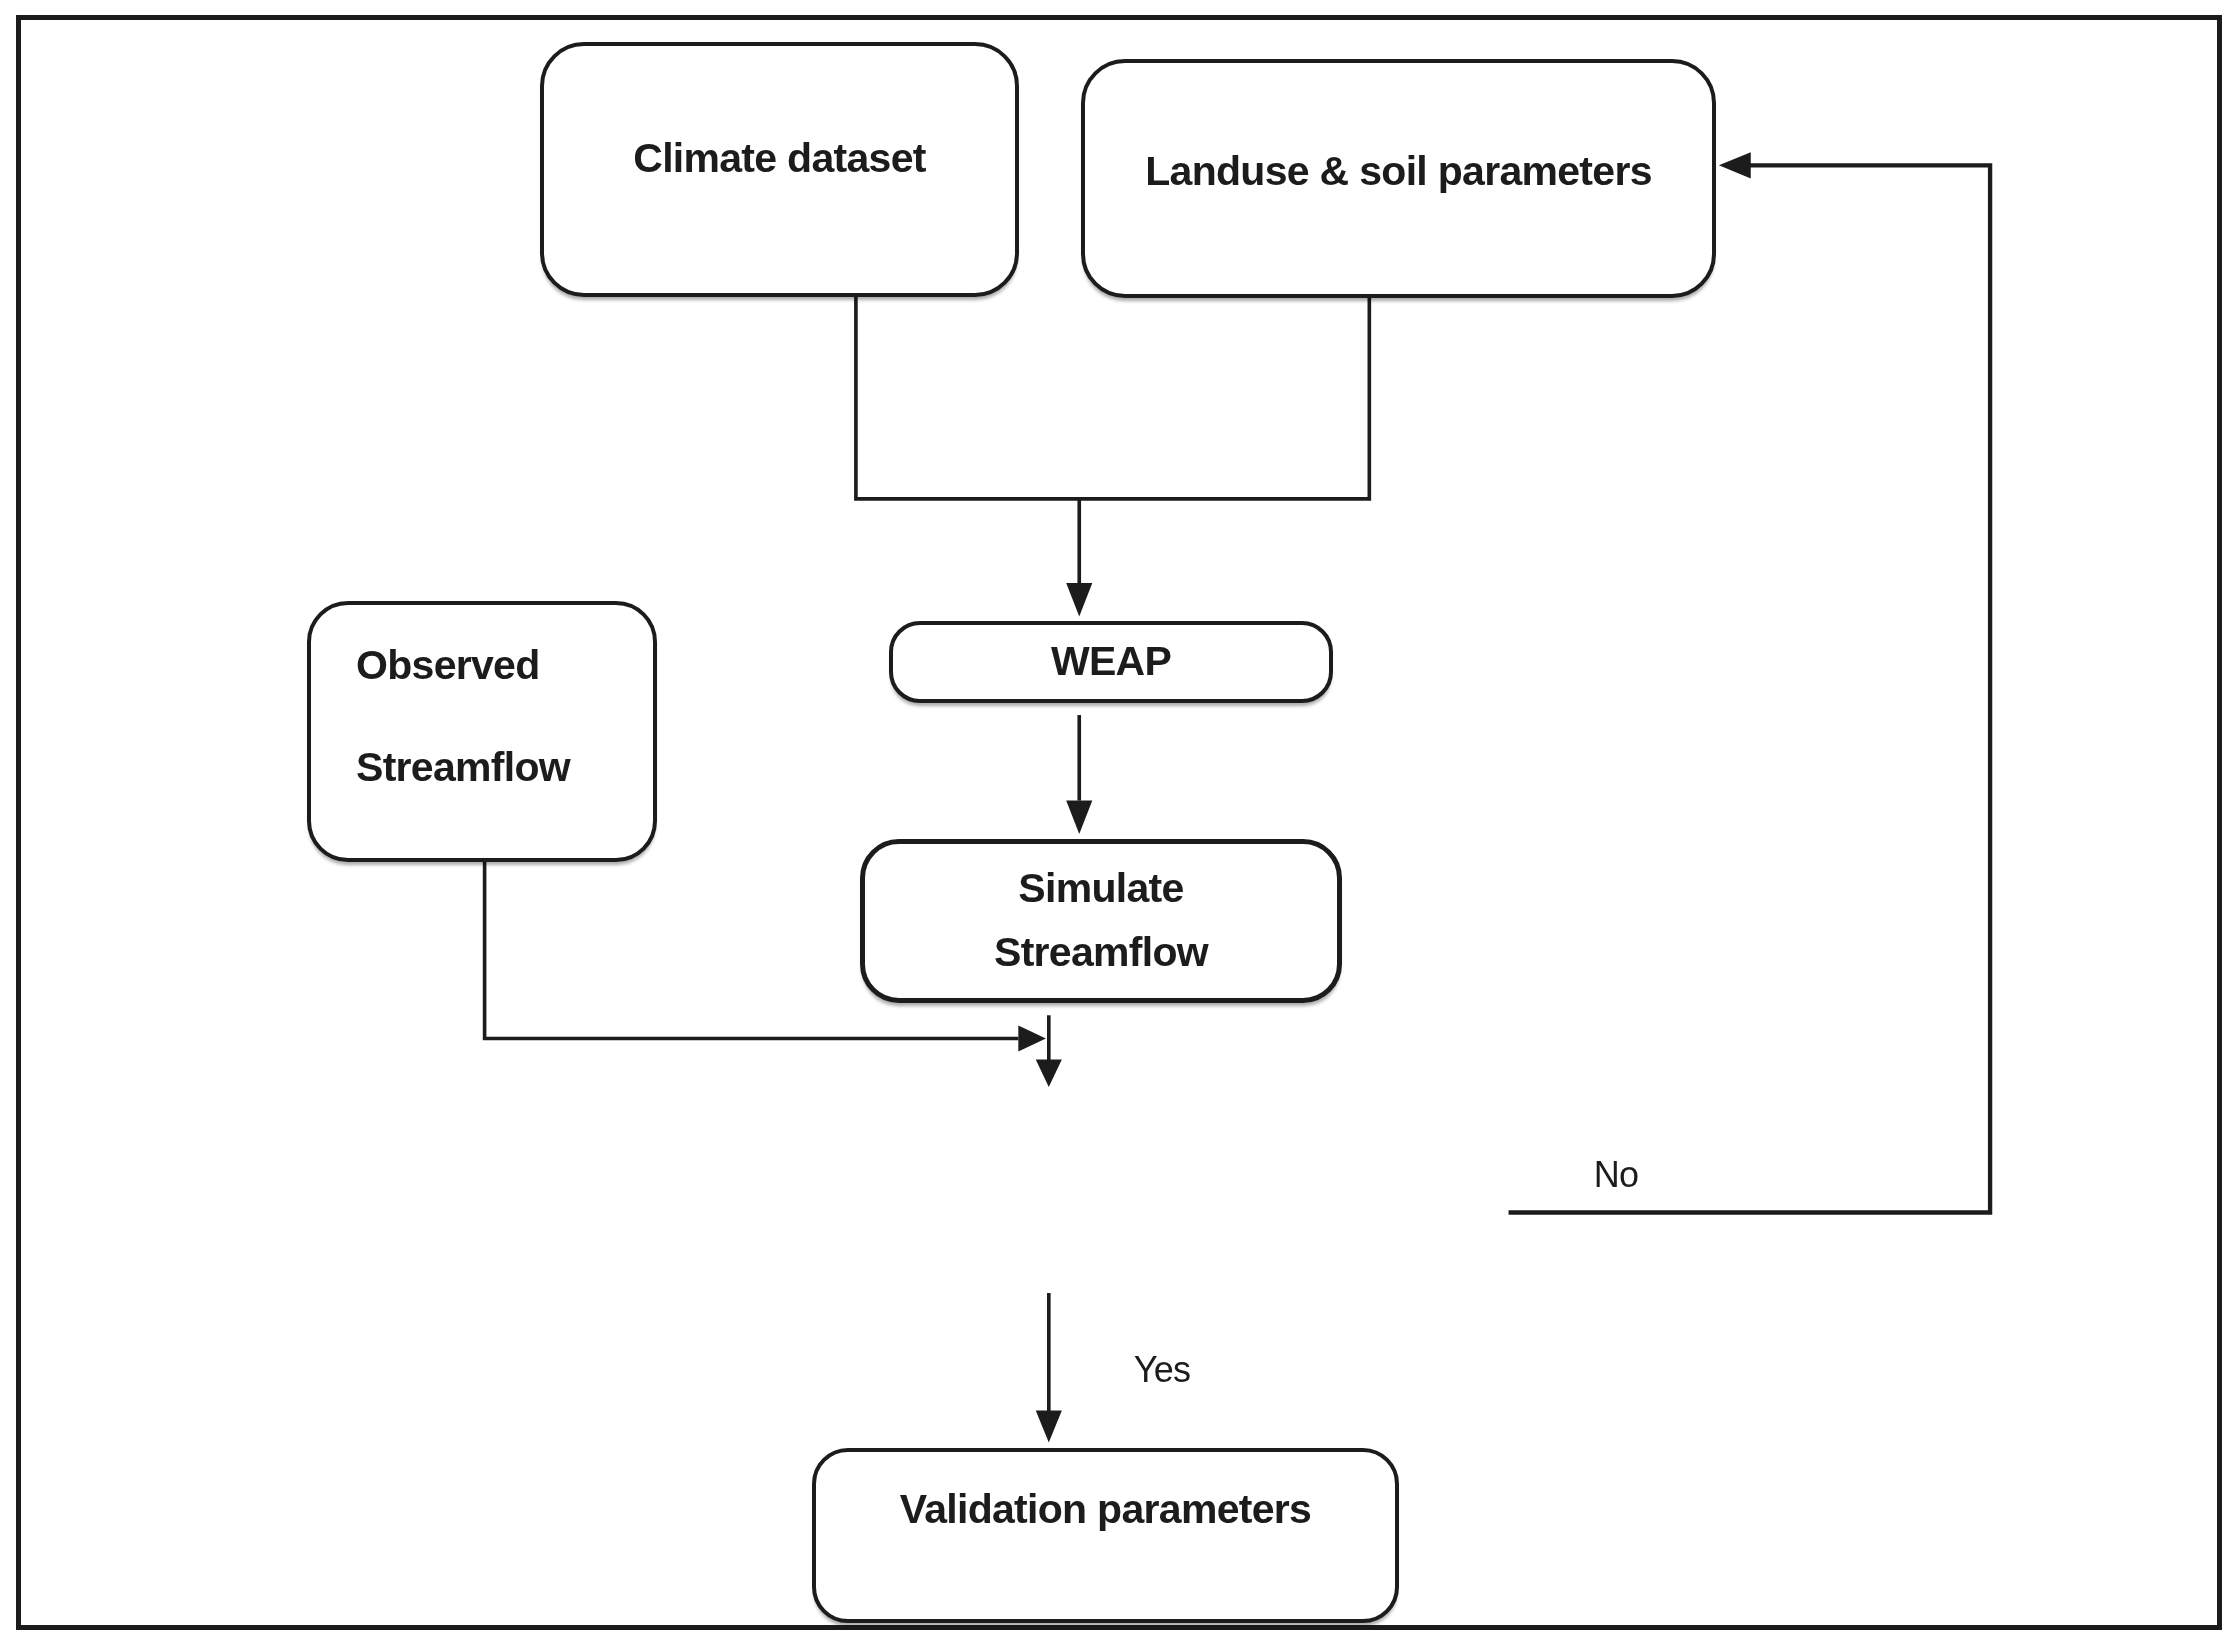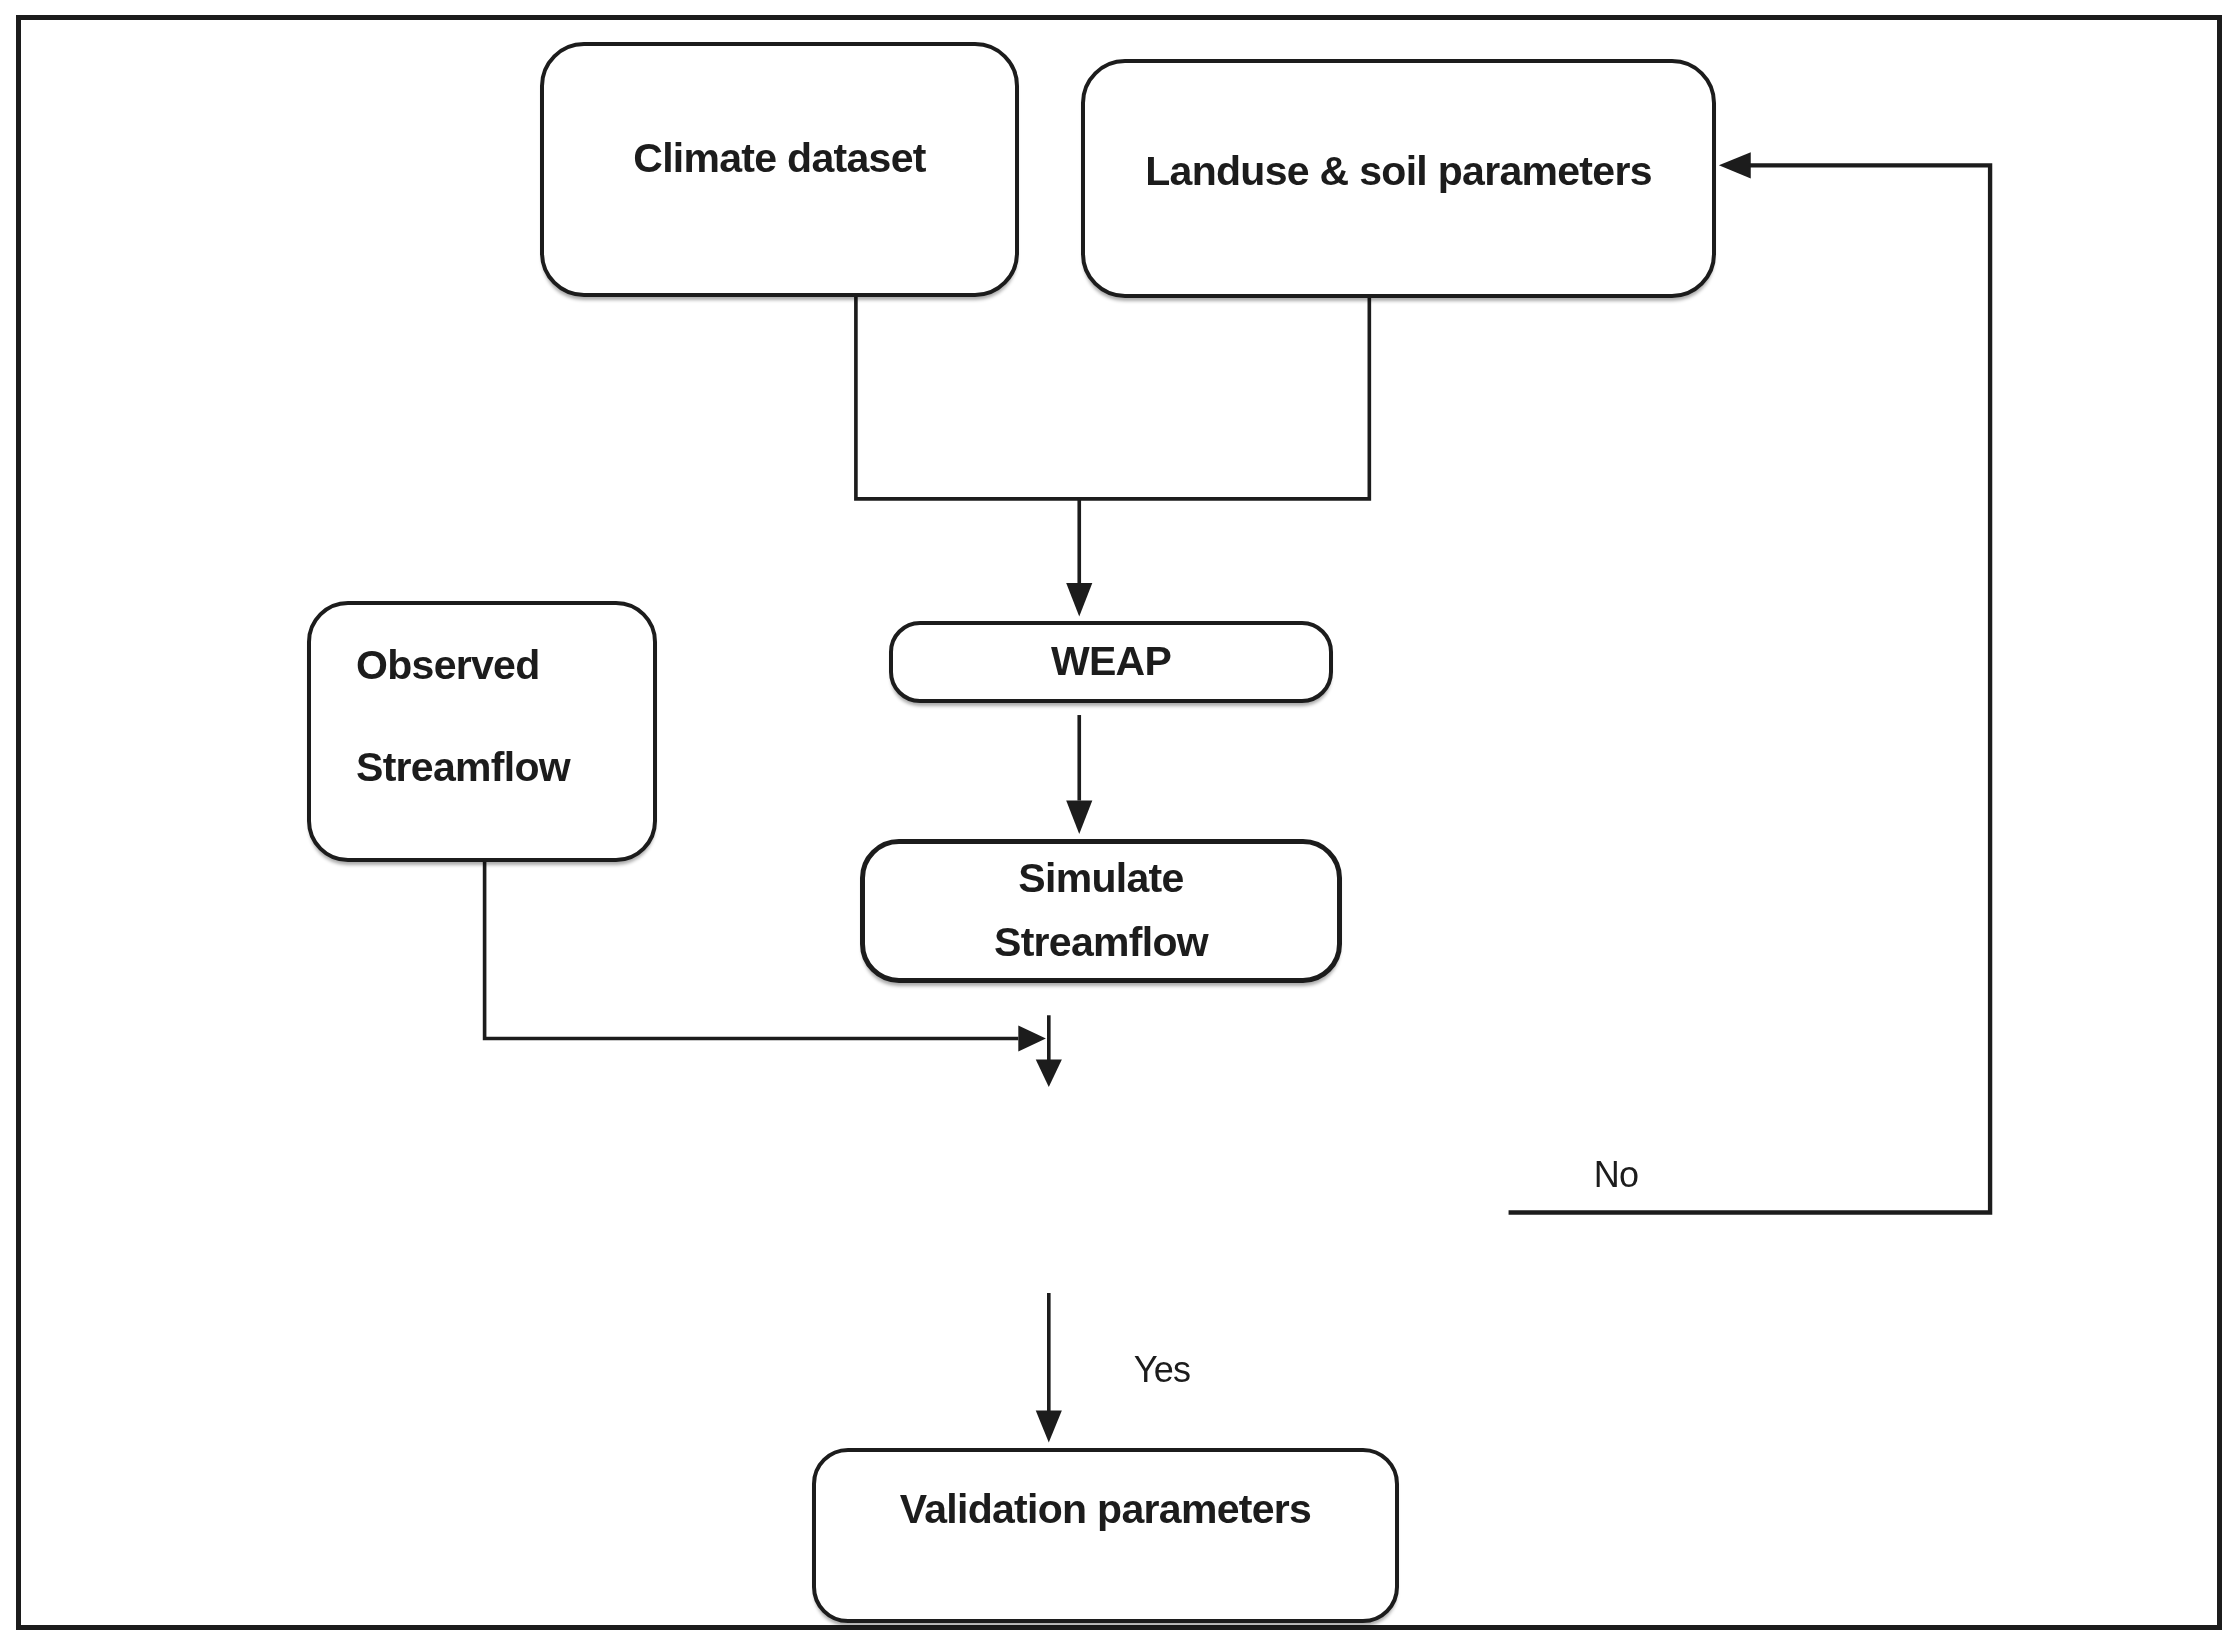--- a/index.html
+++ b/index.html
@@ -44,21 +44,21 @@
     font-weight:600;
     letter-spacing:-0.7px;
     line-height:1.25;
     color:var(--ink);
     box-shadow:0 5.1px 3.6px -2.9px rgba(0,0,0,0.33);
     margin-top:6px;
   }
   #node-climate{left:540px;top:36px;width:479px;height:255px;border-radius:44px;padding-bottom:22px;}
   #node-landuse{left:1081px;top:53px;width:635px;height:239px;border-radius:44px;padding-bottom:14.5px;}
   #node-weap{left:889px;top:615px;width:444px;height:82px;border-radius:31px;}
-  #node-simulate{left:860px;top:833px;width:482px;height:144px;border-width:5.1px;line-height:1.55;}
+  #node-simulate{left:860px;top:833px;width:482px;height:164px;border-width:5.1px;line-height:1.55;}
   #node-observed{
     left:307px;top:595px;width:350px;height:261px;border-radius:41px;
     align-items:flex-start;text-align:left;padding-left:45px;padding-bottom:30px;line-height:1.6;gap:36px;
   }
   #node-calibration{left:732px;top:1088px;width:776px;height:205px;border-width:5.1px;padding-bottom:22px;}
   #node-hydrologic{left:812px;top:1442px;width:587px;height:175px;border-radius:36px;padding-bottom:51px;}
   .edge-label{
     position:absolute;
     font-size:36px;
     font-weight:400;

